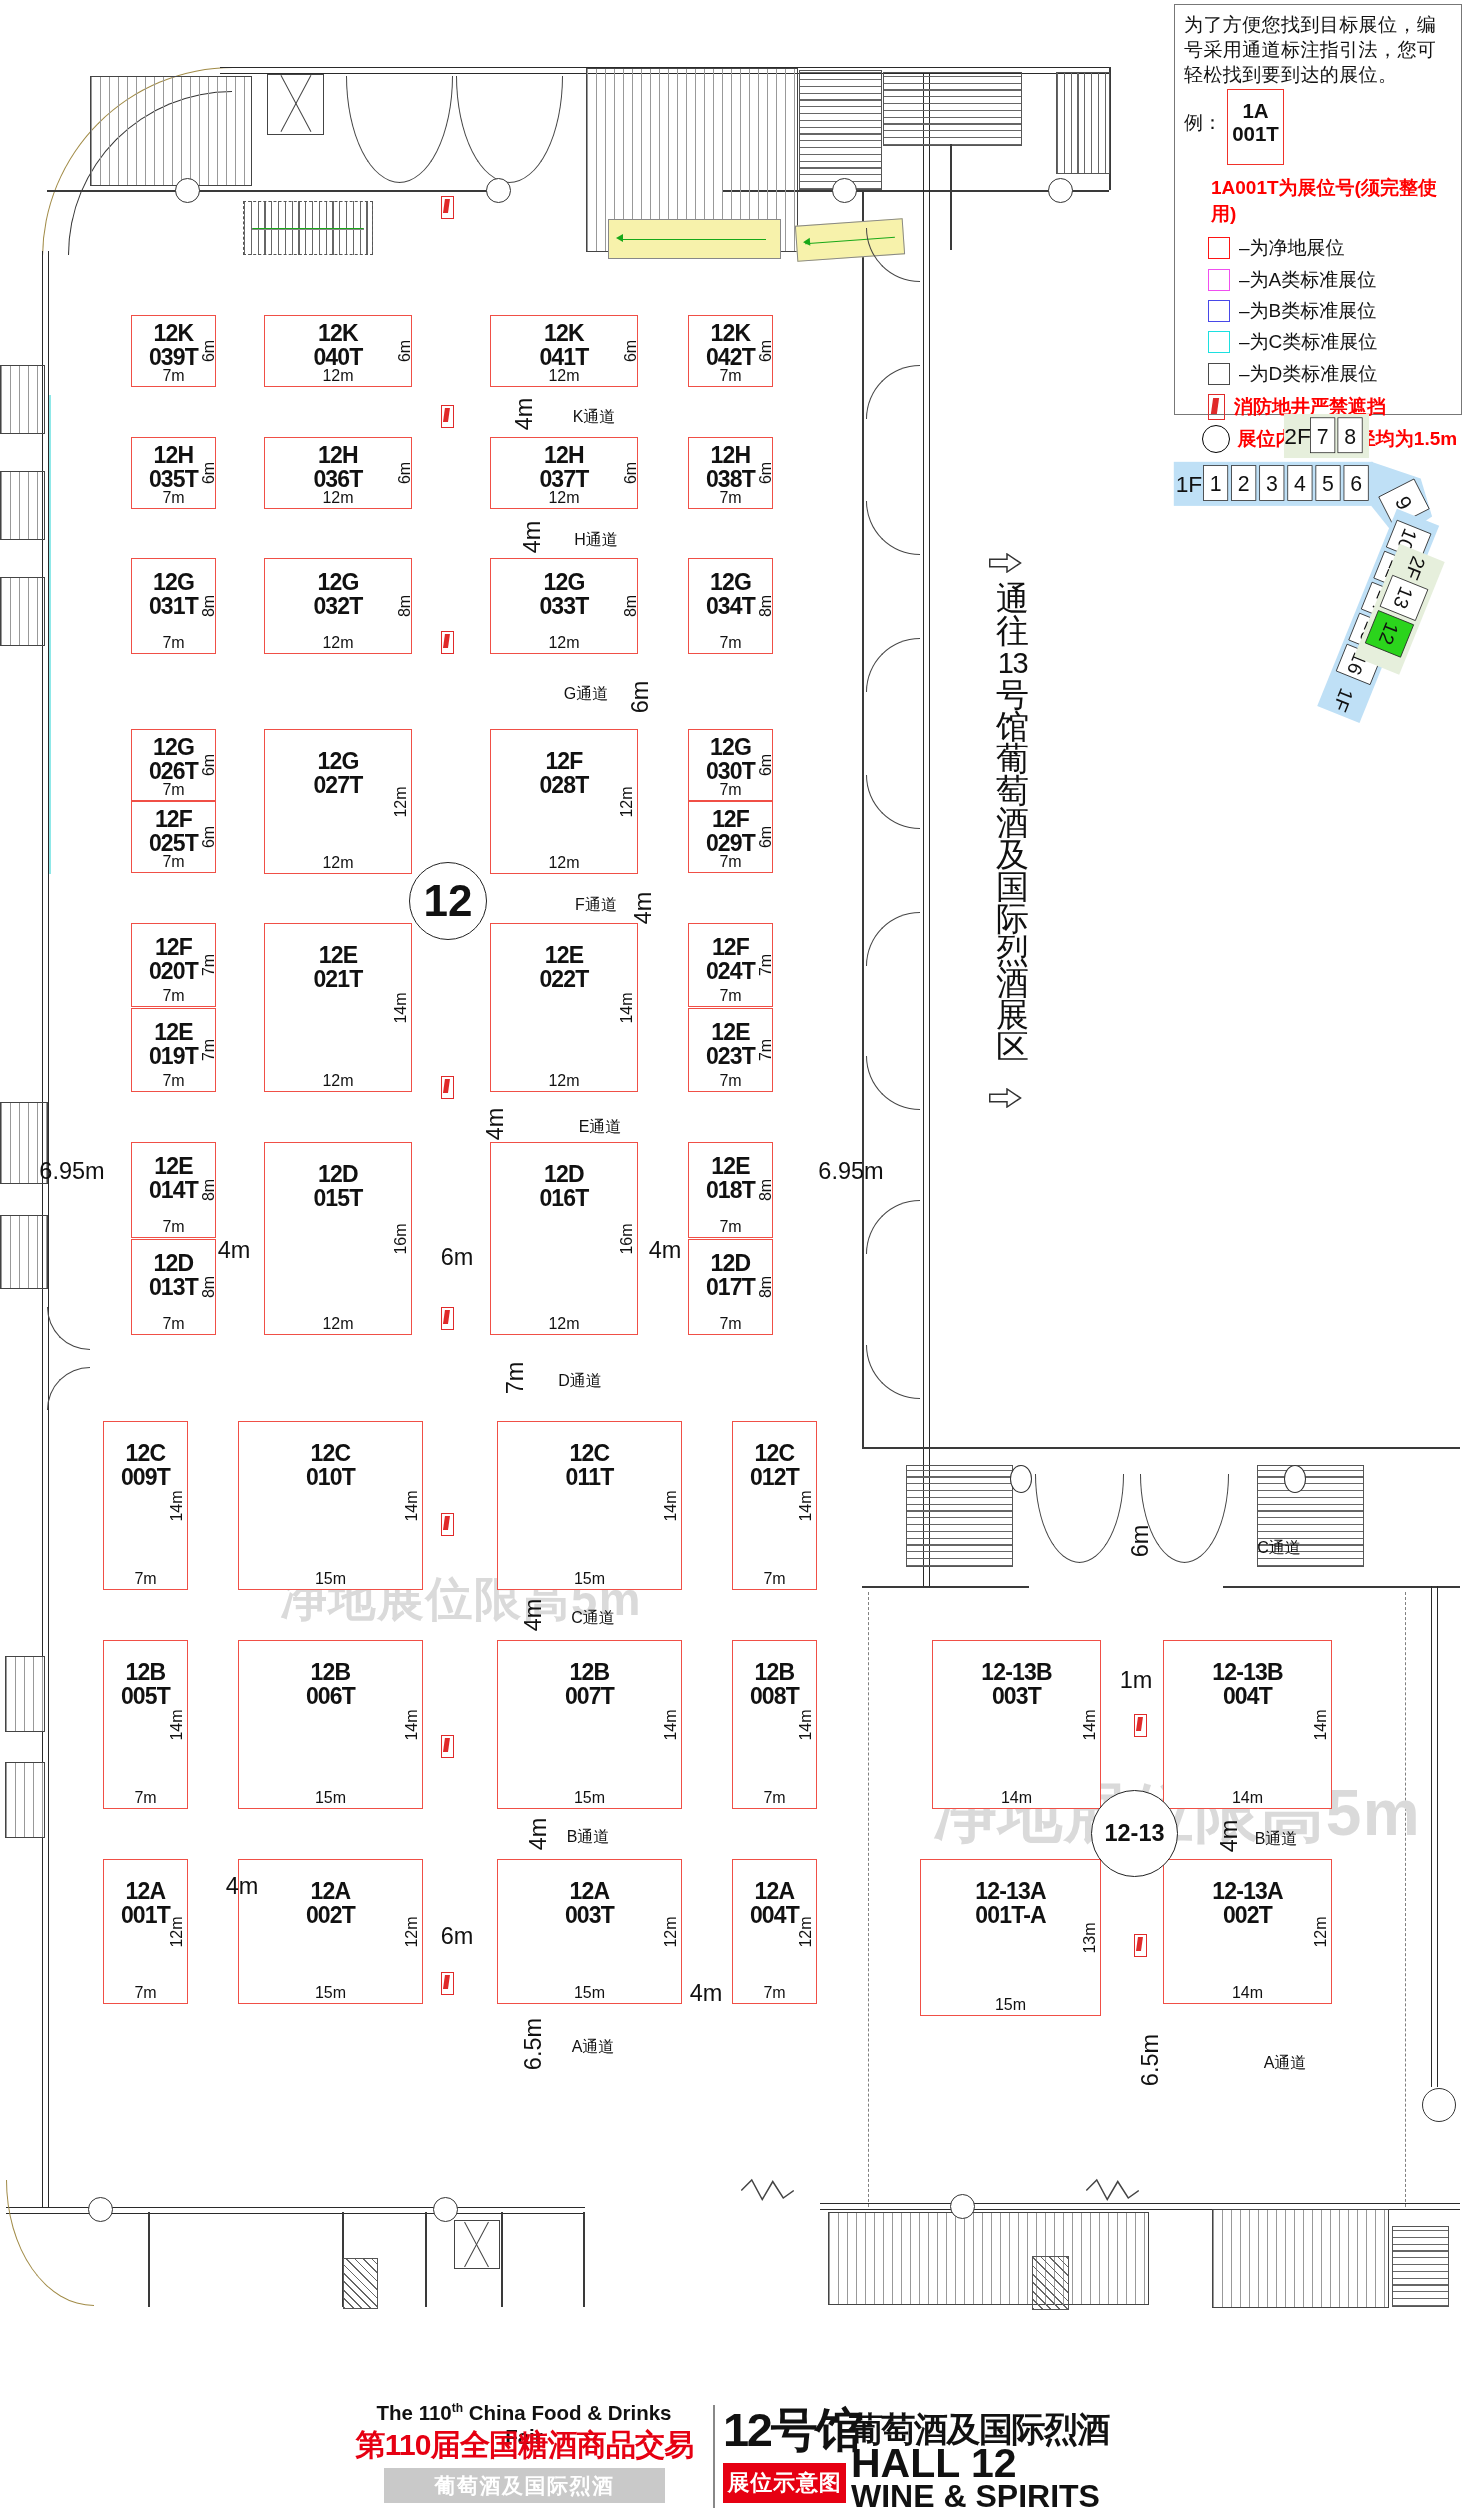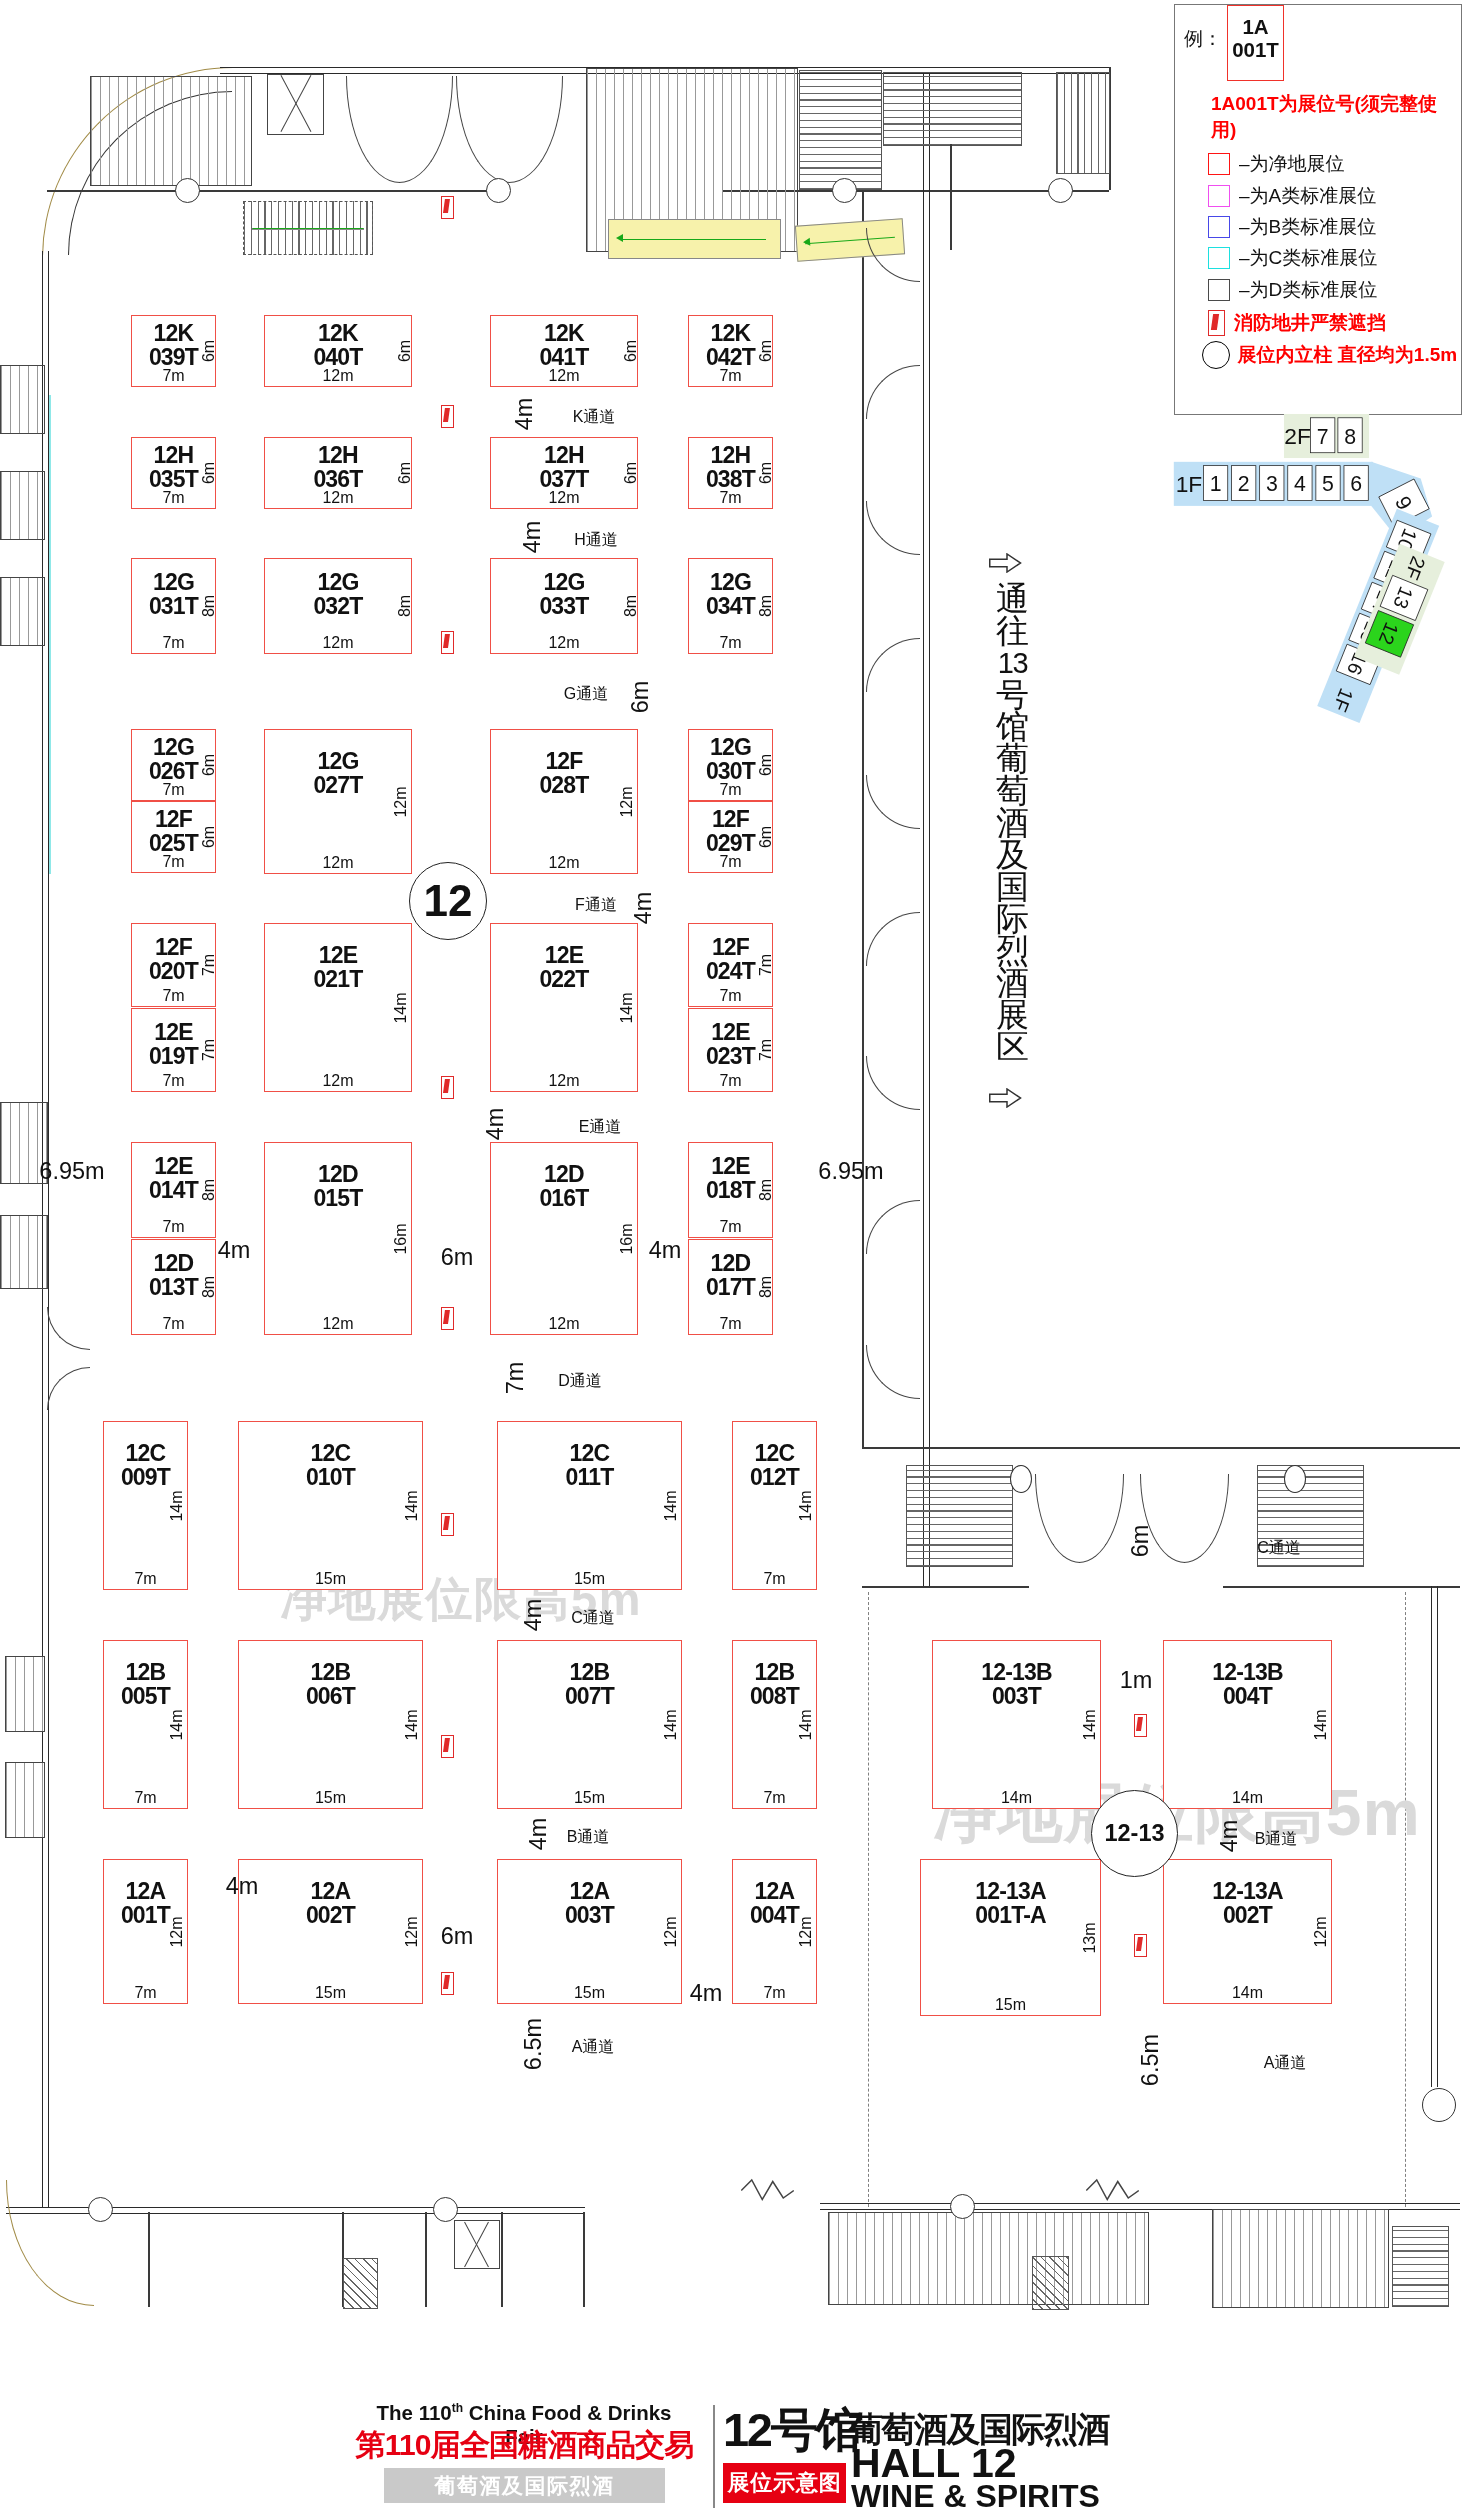--- a/index.html
+++ b/index.html
@@ -658,20 +658,21 @@
     <div class="ch">烈</div>
     <div class="ch">酒</div>
     <div class="ch">展</div>
     <div class="ch">区</div>
   </div>
 <svg class="harrow" style="left:989px;top:1088px;" width="33" height="20" viewBox="0 0 44 26">
     <polygon points="1,8 24,8 24,1 42,13 24,25 24,18 1,18" fill="#fff" stroke="#333" stroke-width="2"></polygon>
   </svg>
 
 <div id="legend">
+  <div class="intro">为了方便您找到目标展位，编号采用通道标注指引法，您可轻松找到要到达的展位。</div>
   <div class="exrow">
     <span class="exlab">例：</span>
     <div class="exbox">
       <div>1A</div>
       <div>001T</div>
     </div>
   </div>
   <div class="rednote">1A001T为展位号(须完整使用)</div>
   <div id="swatches" style="margin-top:8px;">
       <div class="sw">

